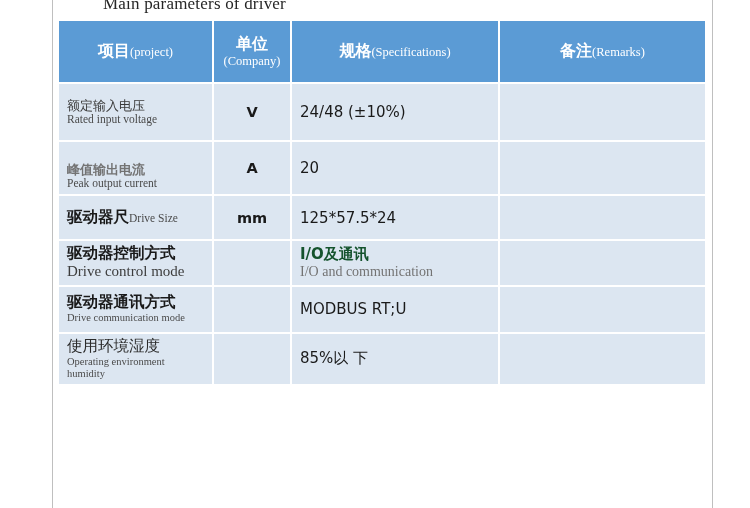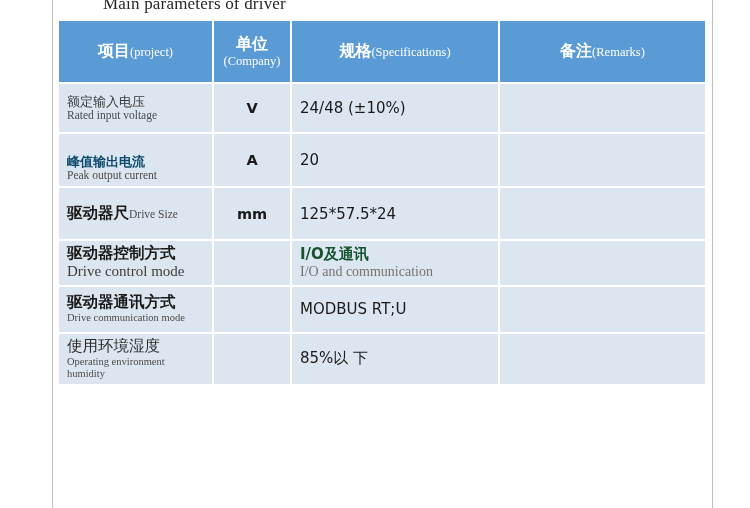--- a/index.html
+++ b/index.html
@@ -76,21 +76,21 @@
     font-size: 12.5px;
     font-family: "Liberation Serif", serif;
   }
   .th-stack .th-cn { display: block; line-height: 1.15; }
   .th-stack .th-en { display: block; line-height: 1.15; }
 
   
   .lbl { line-height: 1.16; }
   .cn-lg  { font-family: "DejaVu Sans", sans-serif; font-size: 15.5px; font-weight: bold; color: #1a1a1a; display:block; }
   .cn-md  { font-family: "DejaVu Sans", sans-serif; font-size: 13px;  font-weight: normal; color: #3a3a3a; display:block; }
-  .cn-mdb { font-family: "DejaVu Sans", sans-serif; font-size: 13px;  font-weight: bold; color: #0c4a6e; display:block;margin-top:16px; }
+  .cn-mdb { font-family: "DejaVu Sans", sans-serif; font-size: 13px;  font-weight: bold; color: #737373; display:block;margin-top:16px; }
   .cn-th  { font-family: "DejaVu Sans", sans-serif; font-size: 15.5px; font-weight: normal; color: #2b2b2b; display:block; }
   .en-lg  { font-family: "Liberation Serif", serif; font-size: 15px; color: #3c3c3c; display:block; }
   .en-sm  { font-family: "Liberation Serif", serif; font-size: 11.5px; color: #4a4a4a; display:block; }
   .en-xs  { font-family: "Liberation Serif", serif; font-size: 10.5px; color: #4a4a4a; display:block; }
   .inline-mix .cn-lg, .inline-mix .en-sm { display: inline; }
 
   .unit {
     text-align: center;
     font-family: "DejaVu Sans", sans-serif;
     font-size: 14.5px;
@@ -135,42 +135,42 @@
           <span class="th-cn">规格</span><span class="th-en">(Specifications)</span>
         </th>
         <th>
           <span class="th-cn">备注</span><span class="th-en">(Remarks)</span>
         </th>
       </tr>
     </thead>
     <tbody>
 
 
-      <tr style="height:48px">
+      <tr style="height:56px">
         <td class="lbl">
           <span class="cn-md">额定输入电压</span>
           <span class="en-sm">Rated input voltage</span>
         </td>
         <td class="unit">V</td>
         <td class="val">24/48 (±10%)</td>
         <td></td>
       </tr>
 
 
       <tr style="height:49px">
         <td class="lbl">
           <span class="cn-mdb">峰值输出电流</span>
           <span class="en-sm">Peak output current</span>
         </td>
         <td class="unit">A</td>
         <td class="val">20</td>
         <td></td>
       </tr>
 
-      <tr style="height:51px">
+      <tr style="height:43px">
         <td class="lbl inline-mix">
           <span class="cn-lg">驱动器尺</span><span class="en-sm">Drive Size</span>
         </td>
         <td class="unit">mm</td>
         <td class="val">125*57.5*24</td>
         <td></td>
       </tr>
 
       <tr style="height:31px">
         <td class="lbl">

